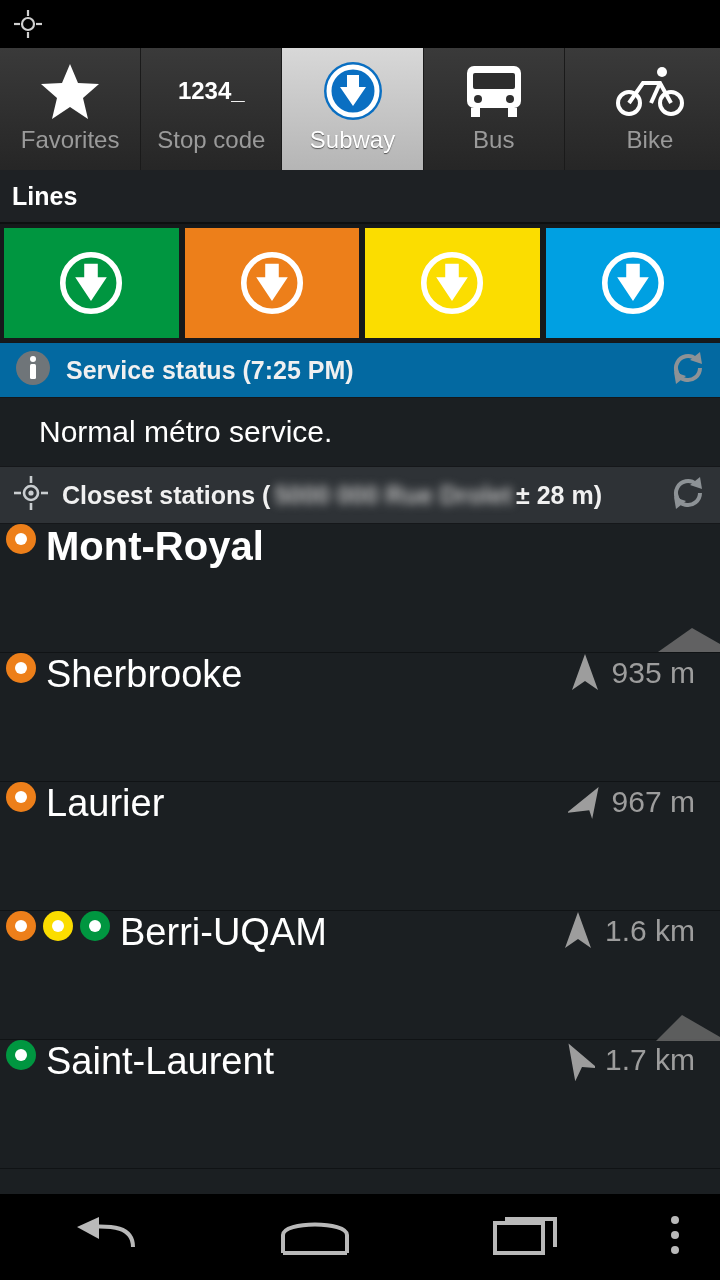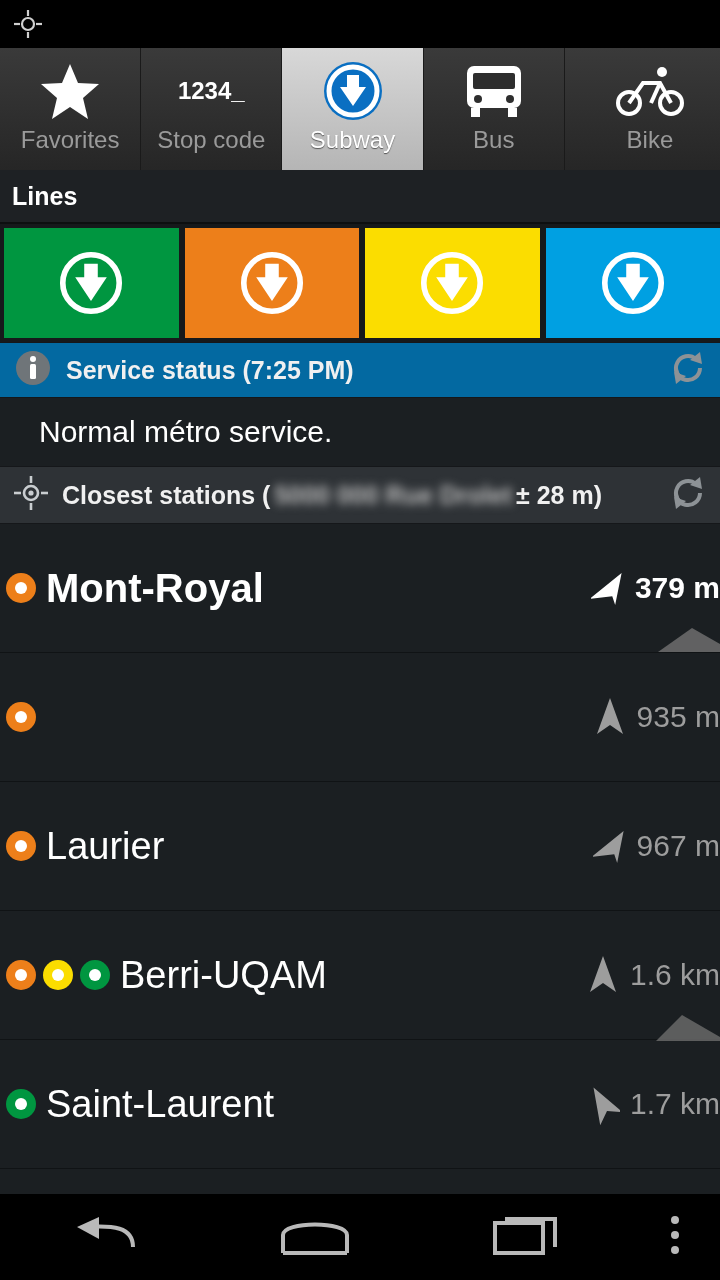--- a/index.html
+++ b/index.html
@@ -69,21 +69,21 @@
   .closest-strip .title { font-size: 25px; color: #f0f0f0; font-weight: bold; margin-left: 14px; white-space: nowrap; }
   .blurred {
     display: inline-block; margin: 0 4px; color: #bdbdbd;
     filter: blur(5px); -webkit-filter: blur(5px);
   }
   .closest-strip .refresh { margin-left: auto; }
 
   
   .list { background: #1b1f22; }
   .station-row {
-    height: 129px; display: flex; align-items: center; padding: 0 0 0 6px;
+    height: 129px; display: flex; align-items: flex-start; padding: 0 25px 0 6px;
     border-bottom: 1px solid #101315; position: relative;
   }
   .dots { display: flex; align-items: center; gap: 7px; margin-right: 10px; }
   .dot {
     width: 30px; height: 30px; border-radius: 50%;
     display: flex; align-items: center; justify-content: center;
   }
   .dot .inner { width: 12px; height: 12px; border-radius: 50%; background: #ffffff; }
   .station-name { color: #ffffff; font-size: 38px; white-space: nowrap; }
   .station-name.bold { font-weight: bold; font-size: 40px; }
@@ -255,41 +255,34 @@
 
   <div class="list">
 
     <div class="station-row">
       <div class="dots">
         <span class="dot" style="background:#ed7f1a">
             <span class="inner"></span>
           </span>
       </div>
       <span class="station-name bold">Mont-Royal</span>
-      <div class="dist-wrap">
-        <span class="arrow">
-          <svg width="34" height="42" viewBox="0 0 34 42">
-            <polygon points="24,2 4,38 24,27 30,34" fill="#ffffff" transform="rotate(22 17 21)"></polygon>
-          </svg>
-        </span>
-        <span class="dist bold">379 m</span>
-      </div>
       <span class="edge-marker" style="bottom:-4px;">
         <svg width="62" height="34" viewBox="0 0 62 34">
           <polygon points="0,34 34,10 62,26 62,34" fill="#6d6d6d" opacity="0.85"></polygon>
         </svg>
       </span>
     </div>
 
     <div class="station-row">
       <div class="dots">
         <span class="dot" style="background:#ed7f1a">
             <span class="inner"></span>
           </span>
       </div>
+      <span class="station-name">Sherbrooke</span>
       <div class="dist-wrap">
         <span class="arrow">
           <svg width="34" height="42" viewBox="0 0 34 42">
             <polygon points="17,2 4,38 17,29 30,38" fill="#9d9d9d"></polygon>
           </svg>
         </span>
         <span class="dist">935 m</span>
       </div>
     </div>
 

